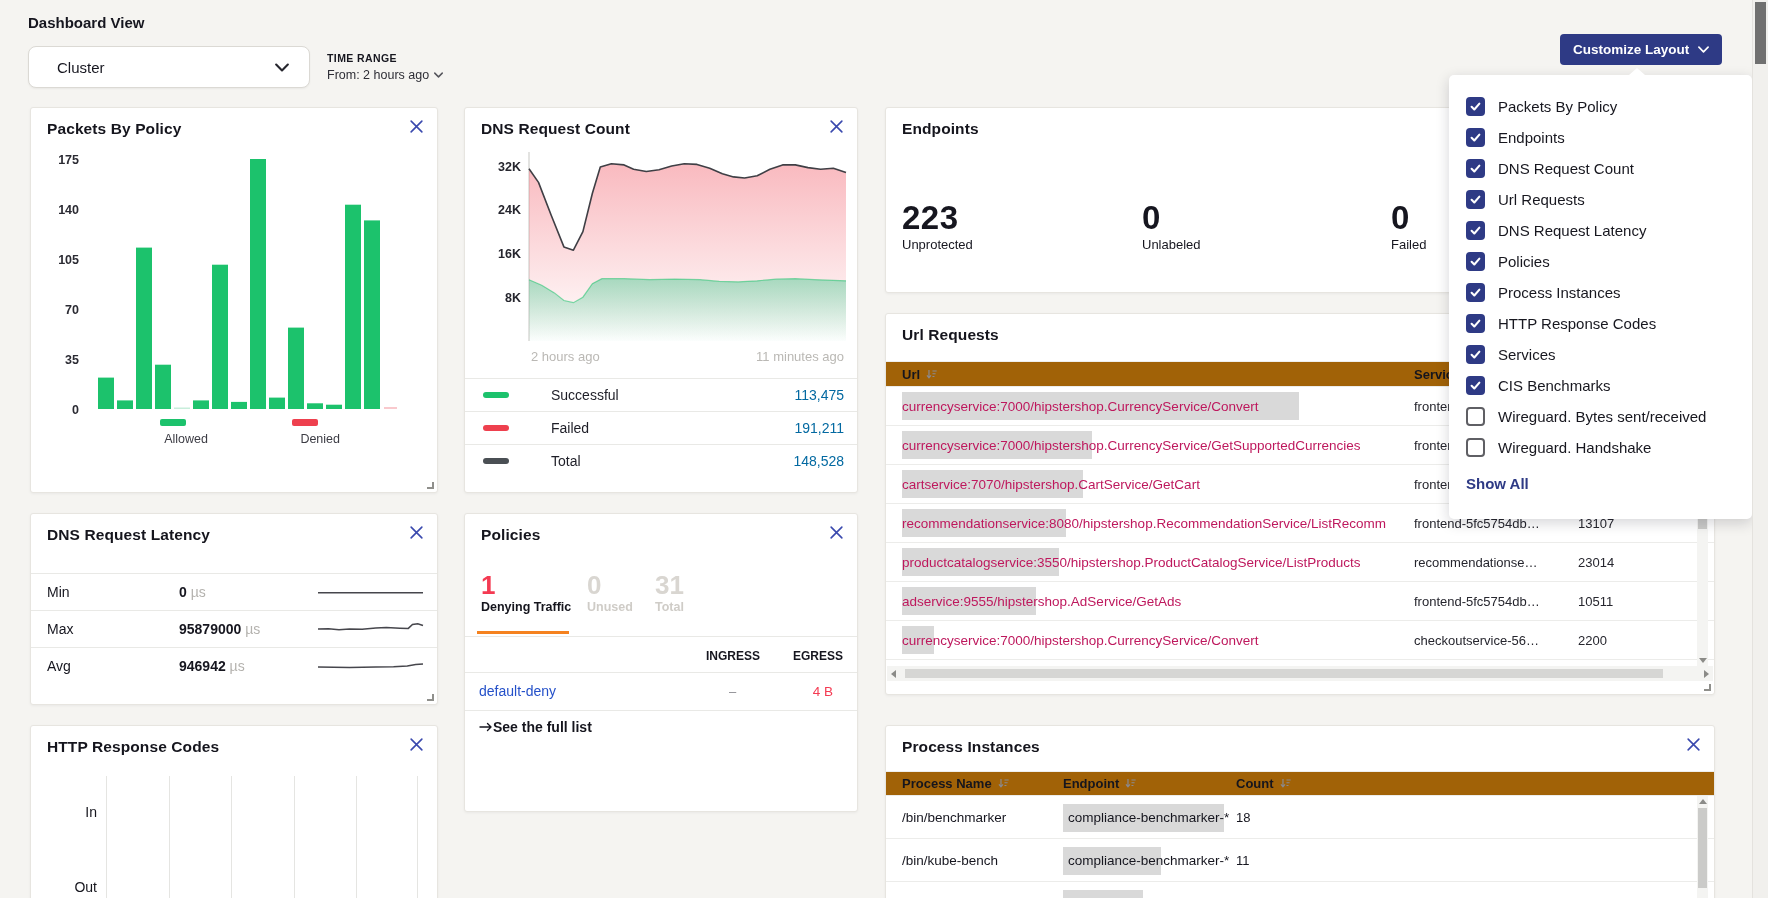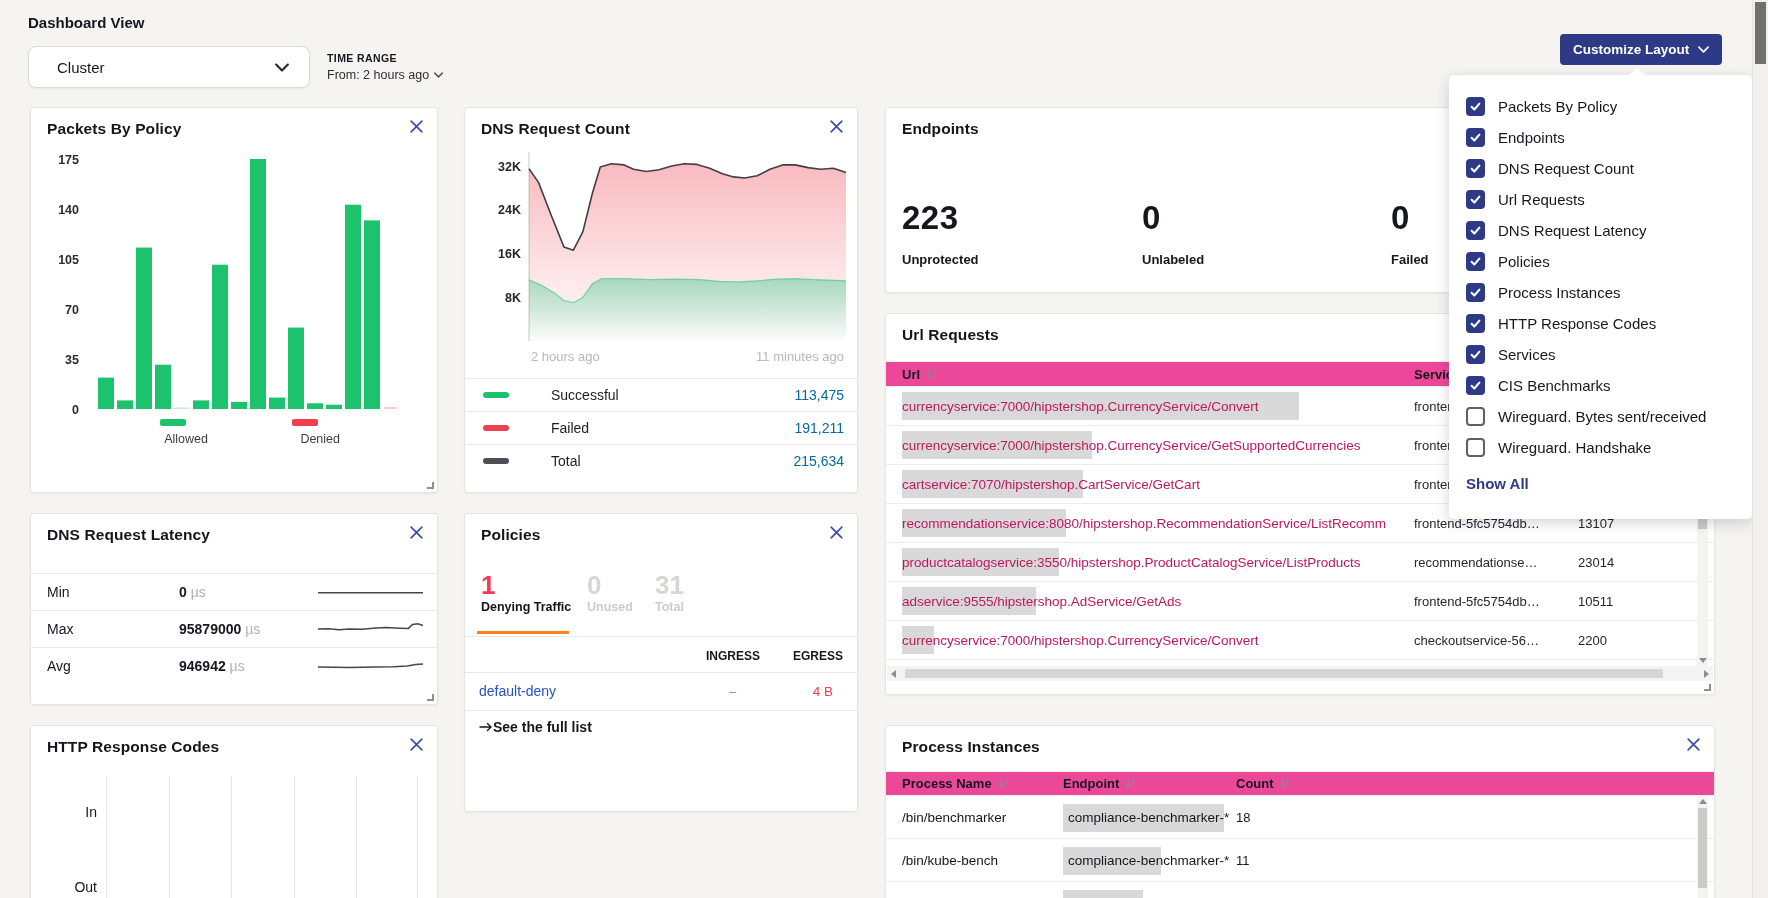--- a/index.html
+++ b/index.html
@@ -44,24 +44,24 @@
   .dns-xlabels{position:absolute;top:241px;left:66px;right:13px;display:flex;justify-content:space-between;font-size:13px;color:#bab8b4}
   .dns-legend{position:absolute;left:0;right:0;top:270px}
   .dns-lrow{height:33px;display:flex;align-items:center;border-top:1px solid #e9e9e6}
   .dns-swatch{width:26px;height:6px;border-radius:3px;margin-left:18px;flex:none}
   .dns-llabel{margin-left:42px;font-size:14px;color:#1e1e27}
   .dns-lvalue{margin-left:auto;margin-right:13px;font-size:14px;color:#0369a1}
 
   
   .ep-stat{position:absolute;top:93px}
   .ep-num{font-size:33px;font-weight:800;line-height:33px;letter-spacing:.5px}
-  .ep-label{font-size:13px;font-weight:700;margin-top:18px}
-
-  
-  .t-headband{position:absolute;left:0;right:0;background:#ec4899;border-top:1px solid #efefec;border-bottom:1px solid #ececea;z-index:1}
+  .ep-label{font-size:13px;font-weight:400;margin-top:3px}
+
+  
+  .t-headband{position:absolute;left:0;right:0;background:#a16207;border-top:1px solid #efefec;border-bottom:1px solid #ececea;z-index:1}
   #url-headband{top:47px;height:26px}
   #process-headband{top:45px;height:25px}
   .th-cell{position:absolute;top:5px;font-size:13px;font-weight:700;color:#15151d;display:flex;align-items:center;gap:6px}
   .sort{width:12px;height:11px;flex:none}
   #url-rows{position:absolute;left:0;right:0;top:73px}
   .u-row{position:relative;height:39px;border-bottom:1px solid #ececea}
   .u-bar{position:absolute;left:16px;top:5px;height:28px;background:#d9d9d9}
   .u-url{position:absolute;left:16px;top:12px;font-size:13.5px;color:#be185d;white-space:nowrap}
   .u-service{position:absolute;left:528px;top:12px;font-size:13px;color:#26262e;white-space:nowrap}
   .u-count{position:absolute;left:692px;top:12px;font-size:13px;color:#26262e}
@@ -237,21 +237,21 @@
           <div class="dns-lvalue">113,475</div>
         </div>
         <div class="dns-lrow">
           <div class="dns-swatch" style="background: rgb(238, 64, 78);"></div>
           <div class="dns-llabel">Failed</div>
           <div class="dns-lvalue">191,211</div>
         </div>
         <div class="dns-lrow">
           <div class="dns-swatch" style="background: rgb(74, 79, 84);"></div>
           <div class="dns-llabel">Total</div>
-          <div class="dns-lvalue">215,634</div>
+          <div class="dns-lvalue">148,528</div>
         </div>
       </div>
   </section>
 
   <section class="card" id="card-endpoints">
     <div class="card-title">Endpoints</div>
     <button class="close-btn"><svg viewBox="0 0 14 14">
           <path d="M2 2l10 10M12 2L2 12" stroke="#3a49ae" stroke-width="1.5" stroke-linecap="round"></path>
         </svg></button>
     <div id="endpoints-stats">

